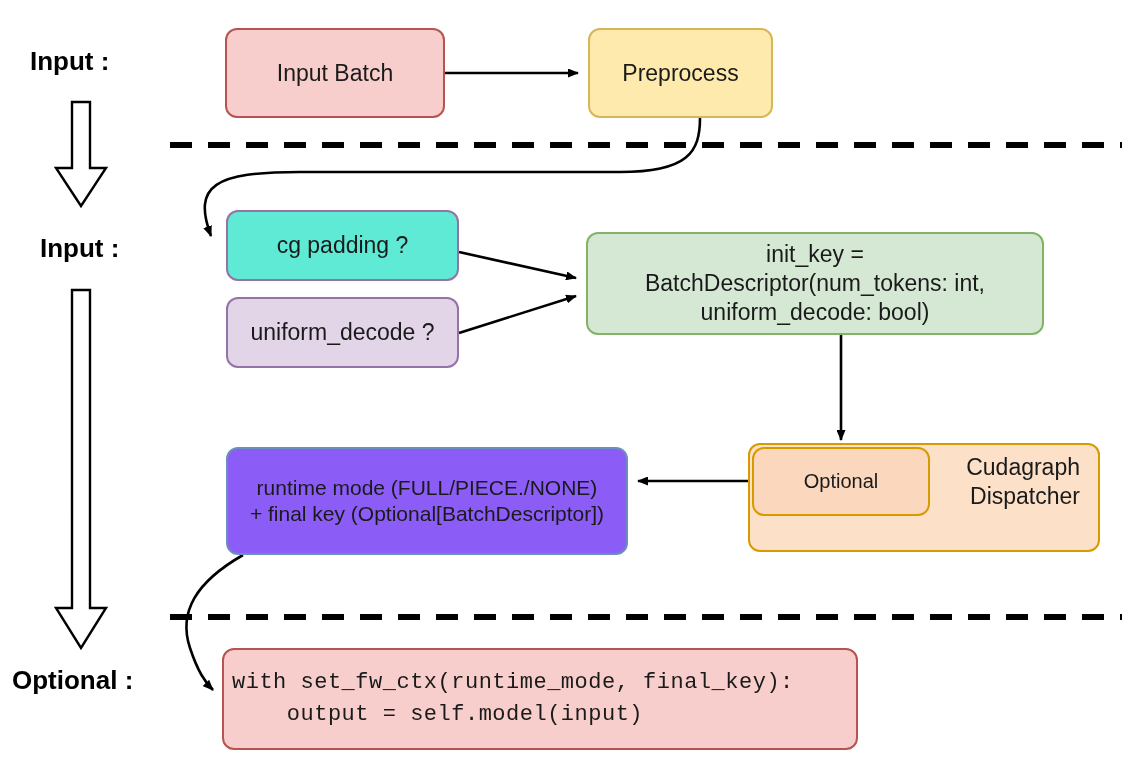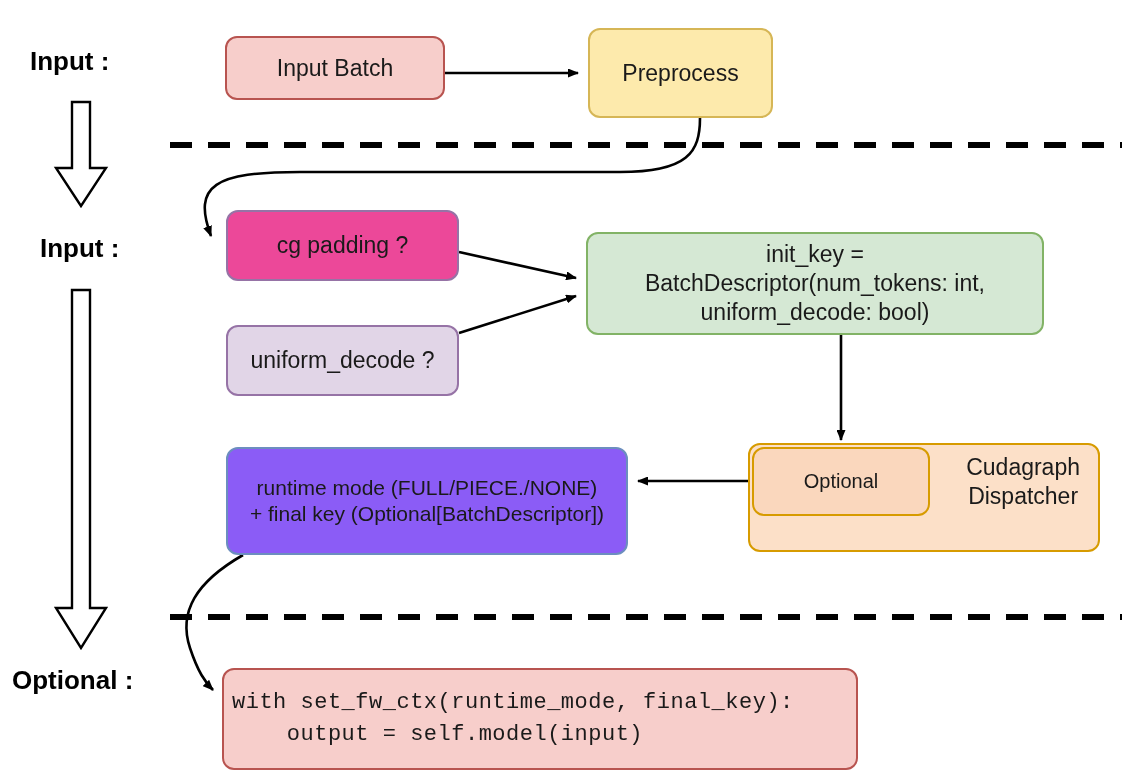--- a/index.html
+++ b/index.html
@@ -49,29 +49,28 @@
   }
   .code-node {
     font-family: "Liberation Mono", "DejaVu Sans Mono", monospace;
     font-size: 22px;
     text-align: left;
     justify-content: flex-start;
     white-space: pre;
     letter-spacing: 0.5px;
     line-height: 1.45;
     padding-left: 8px;
-    margin-top: 20px;
   }
-  #n-input-batch   { left:225px; top:36px;  width:220px; height:64px;  font-size:23px; }
+  #n-input-batch   { left:225px; top:28px;  width:220px; height:90px;  font-size:23px; }
   #n-preprocess    { left:588px; top:28px;  width:185px; height:90px;  font-size:23px; }
   #n-cg-padding    { left:226px; top:210px; width:233px; height:71px;  font-size:23px; }
-  #n-uniform-dec   { left:226px; top:297px; width:233px; height:71px;  font-size:23px;margin-top:28px; }
+  #n-uniform-dec   { left:226px; top:297px; width:233px; height:71px;  font-size:23px; }
   #n-init-key      { left:586px; top:232px; width:458px; height:103px; font-size:23px; padding:0 24px; }
   #n-dispatcher    { left:748px; top:443px; width:352px; height:109px; font-size:23px;
-                     align-items:flex-start; justify-content:flex-end; padding:8px 18px 0 0; }
+                     align-items:flex-start; justify-content:flex-end; padding:8px 18px 0 0;text-align:right; }
   #n-dispatch      { left:752px; top:447px; width:178px; height:69px;  font-size:20px; }
   #n-runtime-mode  { left:226px; top:447px; width:402px; height:108px; font-size:21px; }
   #n-exec-code     { left:222px; top:648px; width:636px; height:102px; }
   #lbl-input   { left:30px; top:46px;  }
   #lbl-plan    { left:40px; top:233px; }
   #lbl-execute { left:12px; top:665px; }
 </style>
 </head>
 <body>
 
@@ -130,21 +129,21 @@
   </svg>
 
   <div class="stage-label" id="lbl-input">Input :</div>
   <div class="stage-label" id="lbl-plan">Input :</div>
   <div class="stage-label" id="lbl-execute">Optional :</div>
 
   <div class="node" id="n-input-batch" style="background: rgb(247, 206, 203); border-color: rgb(184, 84, 80);">Input Batch</div>
 
   <div class="node" id="n-preprocess" style="background: rgb(253, 234, 172); border-color: rgb(214, 182, 86);">Preprocess</div>
 
-  <div class="node" id="n-cg-padding" style="background: #ec4899; border-color: rgb(150, 115, 166);">cg padding ?</div>
+  <div class="node" id="n-cg-padding" style="background: #5eead4; border-color: rgb(150, 115, 166);">cg padding ?</div>
 
   <div class="node" id="n-uniform-dec" style="background: rgb(225, 213, 231); border-color: rgb(150, 115, 166);">uniform_decode ?</div>
 
   <div class="node" id="n-init-key" style="background: rgb(213, 232, 212); border-color: rgb(130, 179, 102);">init_key = BatchDescriptor(num_tokens: int,
 uniform_decode: bool)</div>
 
   <div class="node" id="n-dispatcher" style="background: rgb(252, 224, 200); border-color: rgb(215, 155, 0);">Cudagraph
 Dispatcher</div>
 
   <div class="node" id="n-dispatch" style="background: rgb(250, 215, 189); border-color: rgb(215, 155, 0);">Optional</div>

